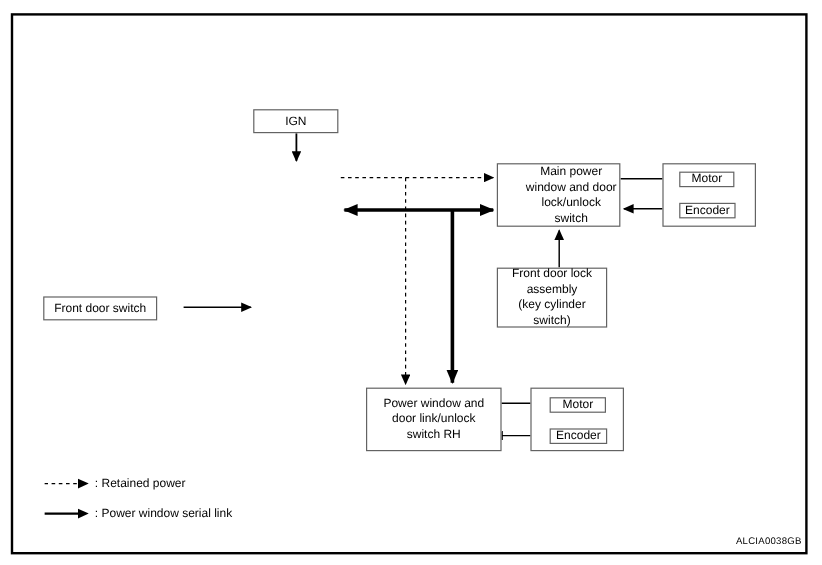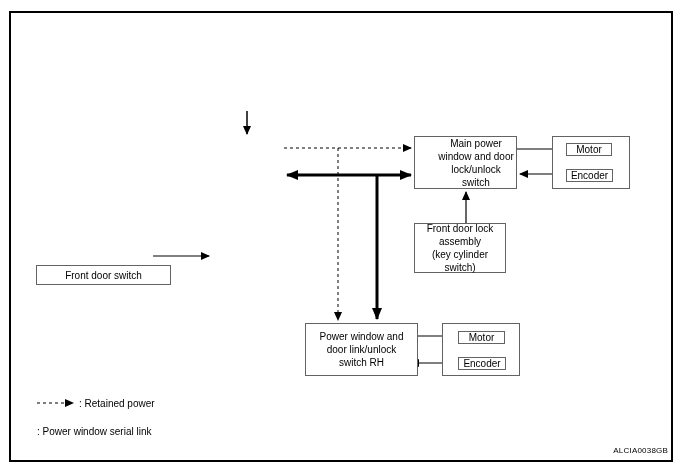--- a/index.html
+++ b/index.html
@@ -38,21 +38,21 @@
     display: flex;
     flex-direction: column;
     align-items: center;
     justify-content: center;
     text-align: center;
   }
   .box span { display: block; }
   
   .b-ign            { left:211px; top:91px;  width:71px;  height:20px; }
   .b-bcm            { left:212px; top:137px; width:71px;  height:237px; }
-  .b-fds            { left:36px;  top:247px; width:135px; height:20px;margin-top:18px; }
+  .b-fds            { left:36px;  top:247px; width:95px; height:20px; }
   .b-main           { left:414px; top:136px; width:103px; height:53px;padding-left:21px; }
   .b-me-top         { left:552px; top:136px; width:78px;  height:53px; }
   .b-motor-top      { left:566px; top:143px; width:46px;  height:13px; }
   .b-encoder-top    { left:566px; top:169px; width:47px;  height:13px; }
   .b-assembly       { left:414px; top:223px; width:92px; height:50px; }
   .b-rh             { left:305px; top:323px; width:113px; height:53px; }
   .b-me-bot         { left:442px; top:323px; width:78px;  height:53px; }
   .b-motor-bot      { left:458px; top:331px; width:47px;  height:13px; }
   .b-encoder-bot    { left:458px; top:357px; width:48px;  height:13px; }
   .container-box { background: #ffffff; }
@@ -61,21 +61,21 @@
     left: 37px;
     height: 14px;
     display: flex;
     align-items: center;
     gap: 5px;
     font-size: 10px;
     color: #000000;
     white-space: nowrap;
   }
   .legend-row.r1 { top: 396px; }
-  .legend-row.r2 { top: 421px; flex-direction: column; }
+  .legend-row.r2 { top: 421px; }
   .legend-row svg { display: block; }
   .figure-code {
     position: absolute;
     right: 17px;
     top: 446px;
     font-size: 8px;
     color: #000000;
     letter-spacing: 0.2px;
   }
 </style>
@@ -112,20 +112,23 @@
 
     <line x1="566" y1="174" x2="520" y2="174" stroke="#000000" stroke-width="1.2" marker-end="url(#ah)"></line>
 
     <line x1="466" y1="223" x2="466" y2="192" stroke="#000000" stroke-width="1.2" marker-end="url(#ah)"></line>
 
     <line x1="408" y1="336" x2="455" y2="336" stroke="#000000" stroke-width="1.2" marker-end="url(#ah)"></line>
 
     <line x1="458" y1="363" x2="411" y2="363" stroke="#000000" stroke-width="1.2" marker-end="url(#ah)"></line>
   </svg>
 
+  <div class="box b-ign">
+    <span>IGN</span>
+  </div>
 
 
   <div class="box b-fds">
     <span>Front door switch</span>
   </div>
 
   <div class="box b-main">
     <span>Main power</span>
     <span>window and door</span>
     <span>lock/unlock switch</span>

